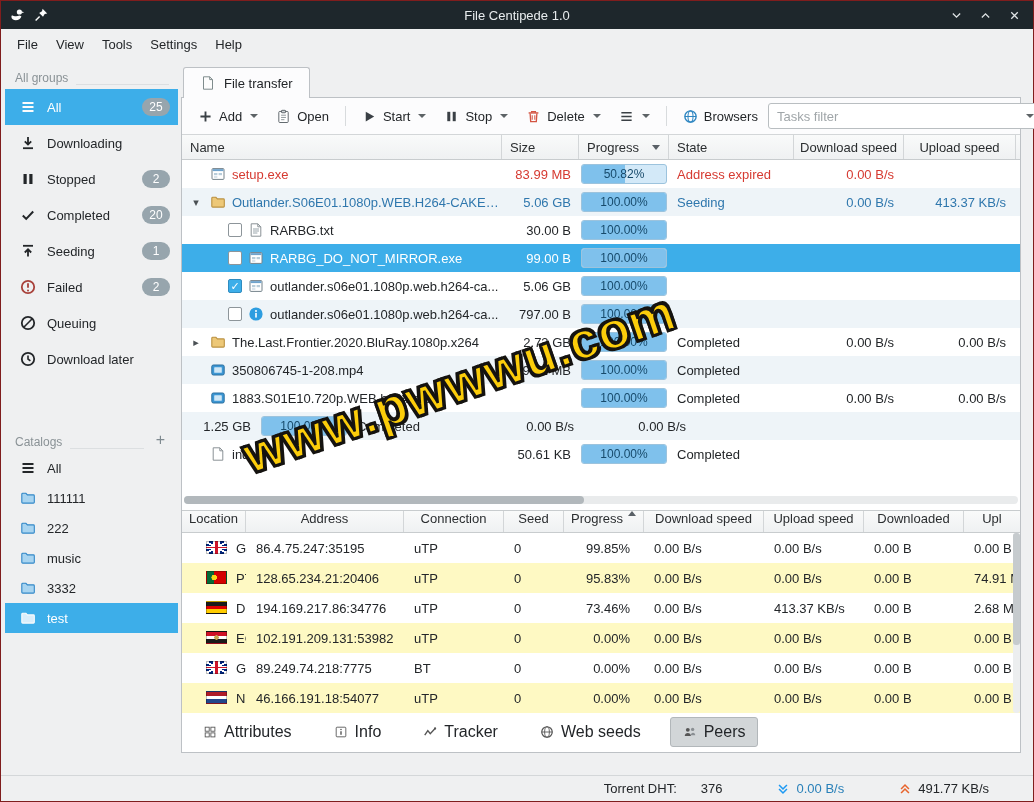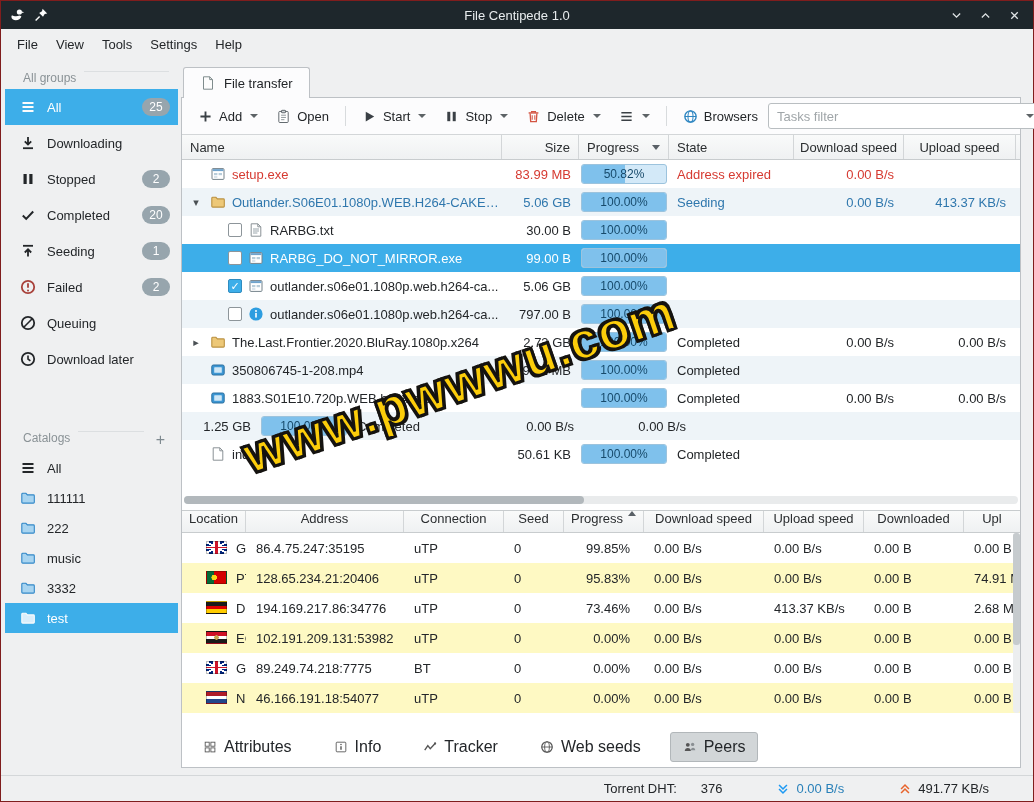--- a/index.html
+++ b/index.html
@@ -14,54 +14,54 @@
   .tb-right{margin-left:auto;display:flex;gap:16px;padding-right:12px;z-index:1}
   .tb-btn{display:flex;align-items:center}
   .tb-btn svg{width:13px;height:13px;display:block}
   
   .menubar{height:30px;display:flex;align-items:center;gap:18px;padding:0 16px;font-size:13px;flex:none}
   .menu-item{cursor:default}
   
   .app-body{flex:1;display:flex;min-height:0}
   
   .sidebar{width:178px;flex:none;padding-top:6px;display:flex;flex-direction:column}
-  .side-header{display:flex;align-items:flex-start;gap:8px;padding:6px 10px 4px 22px;color:#8a9296;font-size:12px}
+  .side-header{display:flex;align-items:flex-end;gap:8px;padding:6px 10px 4px 14px;color:#8a9296;font-size:12px}
   .side-header .rule{flex:1;height:1px;background:#dcdfe1}
   .add-catalog{color:#7f8a90;font-size:16px;padding:0 4px;cursor:pointer}
   .side-item{height:36px;display:flex;align-items:center;gap:10px;padding:0 8px 0 14px;font-size:13px;margin:0 1px 0 4px;cursor:pointer}
   .cat-item{height:30px}
   .side-item.selected{background:#3daee9;color:#fff}
   .side-item .icon{width:18px;display:flex;justify-content:center;flex:none}
   .icon svg{width:16px;height:16px;display:block}
   .side-item.selected .icon svg path, .side-item.selected .icon svg rect, .side-item.selected .icon svg circle{stroke:#fcfcfc}
   .side-item.selected .icon svg path[fill="#a8d4f0"]{fill:#d9eefb}
   .side-label{flex:1;white-space:nowrap;overflow:hidden}
   .badge{background:#97a5ad;color:#fff;border-radius:9px;min-width:28px;text-align:center;font-size:12px;line-height:18px;padding:0 7px;flex:none}
   .catalogs-hdr{margin-top:48px}
   
   .main{flex:1;display:flex;flex-direction:column;padding:6px 12px 0 2px;min-width:0}
   .tabbar{height:32px;display:flex;align-items:flex-end;padding-left:2px;flex:none}
   .tab{display:flex;align-items:center;gap:8px;background:#fcfcfd;border:1px solid #bdc1c5;border-bottom:none;border-radius:3px 3px 0 0;padding:0 16px;height:31px;font-size:13px;margin-bottom:-1px;z-index:2}
-  .frame{flex:1;border:1px solid #bdc1c5;background:#fff;display:flex;flex-direction:column;margin-bottom:7px;min-height:0;position:relative}
+  .frame{flex:1;border:1px solid #bdc1c5;background:#fff;display:flex;flex-direction:column;margin-bottom:22px;min-height:0;position:relative}
   
   .toolbar{height:36px;display:flex;align-items:center;gap:2px;padding:0 8px;background:#fcfcfd;font-size:13px;flex:none}
   .tbtn{display:flex;align-items:center;gap:6px;border:none;background:transparent;padding:4px 8px;font:inherit;color:#232629;cursor:pointer}
   .tbtn .icon svg{width:15px;height:15px}
   .caret{width:0;height:0;border-left:4px solid transparent;border-right:4px solid transparent;border-top:4px solid #5d6366;margin-left:2px}
   .sep{width:1px;height:20px;background:#d8dbdd;margin:0 6px;flex:none}
   .filter{margin-left:auto;display:flex;align-items:center;border:1px solid #b9bec1;border-radius:3px;height:26px;width:272px;background:#fff;flex:none}
   .filter input{flex:1;border:none;outline:none;padding:0 8px;font:inherit;font-size:13px;min-width:0;background:transparent}
   .filter input::placeholder{color:#a0a6a9}
   .fdrop{width:20px;height:100%;display:flex;align-items:center;justify-content:center;cursor:pointer}
   
   .task-table{position:relative;flex:none}
   .t-header{display:flex;height:26px;background:linear-gradient(#f9fafa,#eff1f2);border-top:1px solid #d3d6d8;border-bottom:1px solid #c8ccce;font-size:13px;color:#2b2e30}
   .t-header .hc{padding:0 8px;border-right:1px solid #d3d6d8;display:flex;align-items:center;overflow:hidden;white-space:nowrap}
   .w-name{width:320px;flex:none}
-  .w-size{width:77px;flex:none;justify-content:flex-end}
+  .w-size{width:77px;flex:none;justify-content:flex-start}
   .w-prog{width:90px;flex:none}
   .w-state{width:125px;flex:none}
   .w-down{width:110px;flex:none;justify-content:center}
   .w-up{width:112px;flex:none;justify-content:center}
   .w-fill{flex:1;border-right:none !important}
   .hdr-caret{width:0;height:0;border-left:4px solid transparent;border-right:4px solid transparent;border-top:5px solid #596066;margin-left:auto}
   .sort-asc{width:0;height:0;border-left:4px solid transparent;border-right:4px solid transparent;border-bottom:5px solid #596066;margin-left:5px}
   .task-row{display:flex;height:28px;align-items:center;font-size:13px;color:#232629;cursor:default}
   .task-row.alt{background:#eef4f8}
   .task-row.selected{background:#3daee9;color:#fff}

